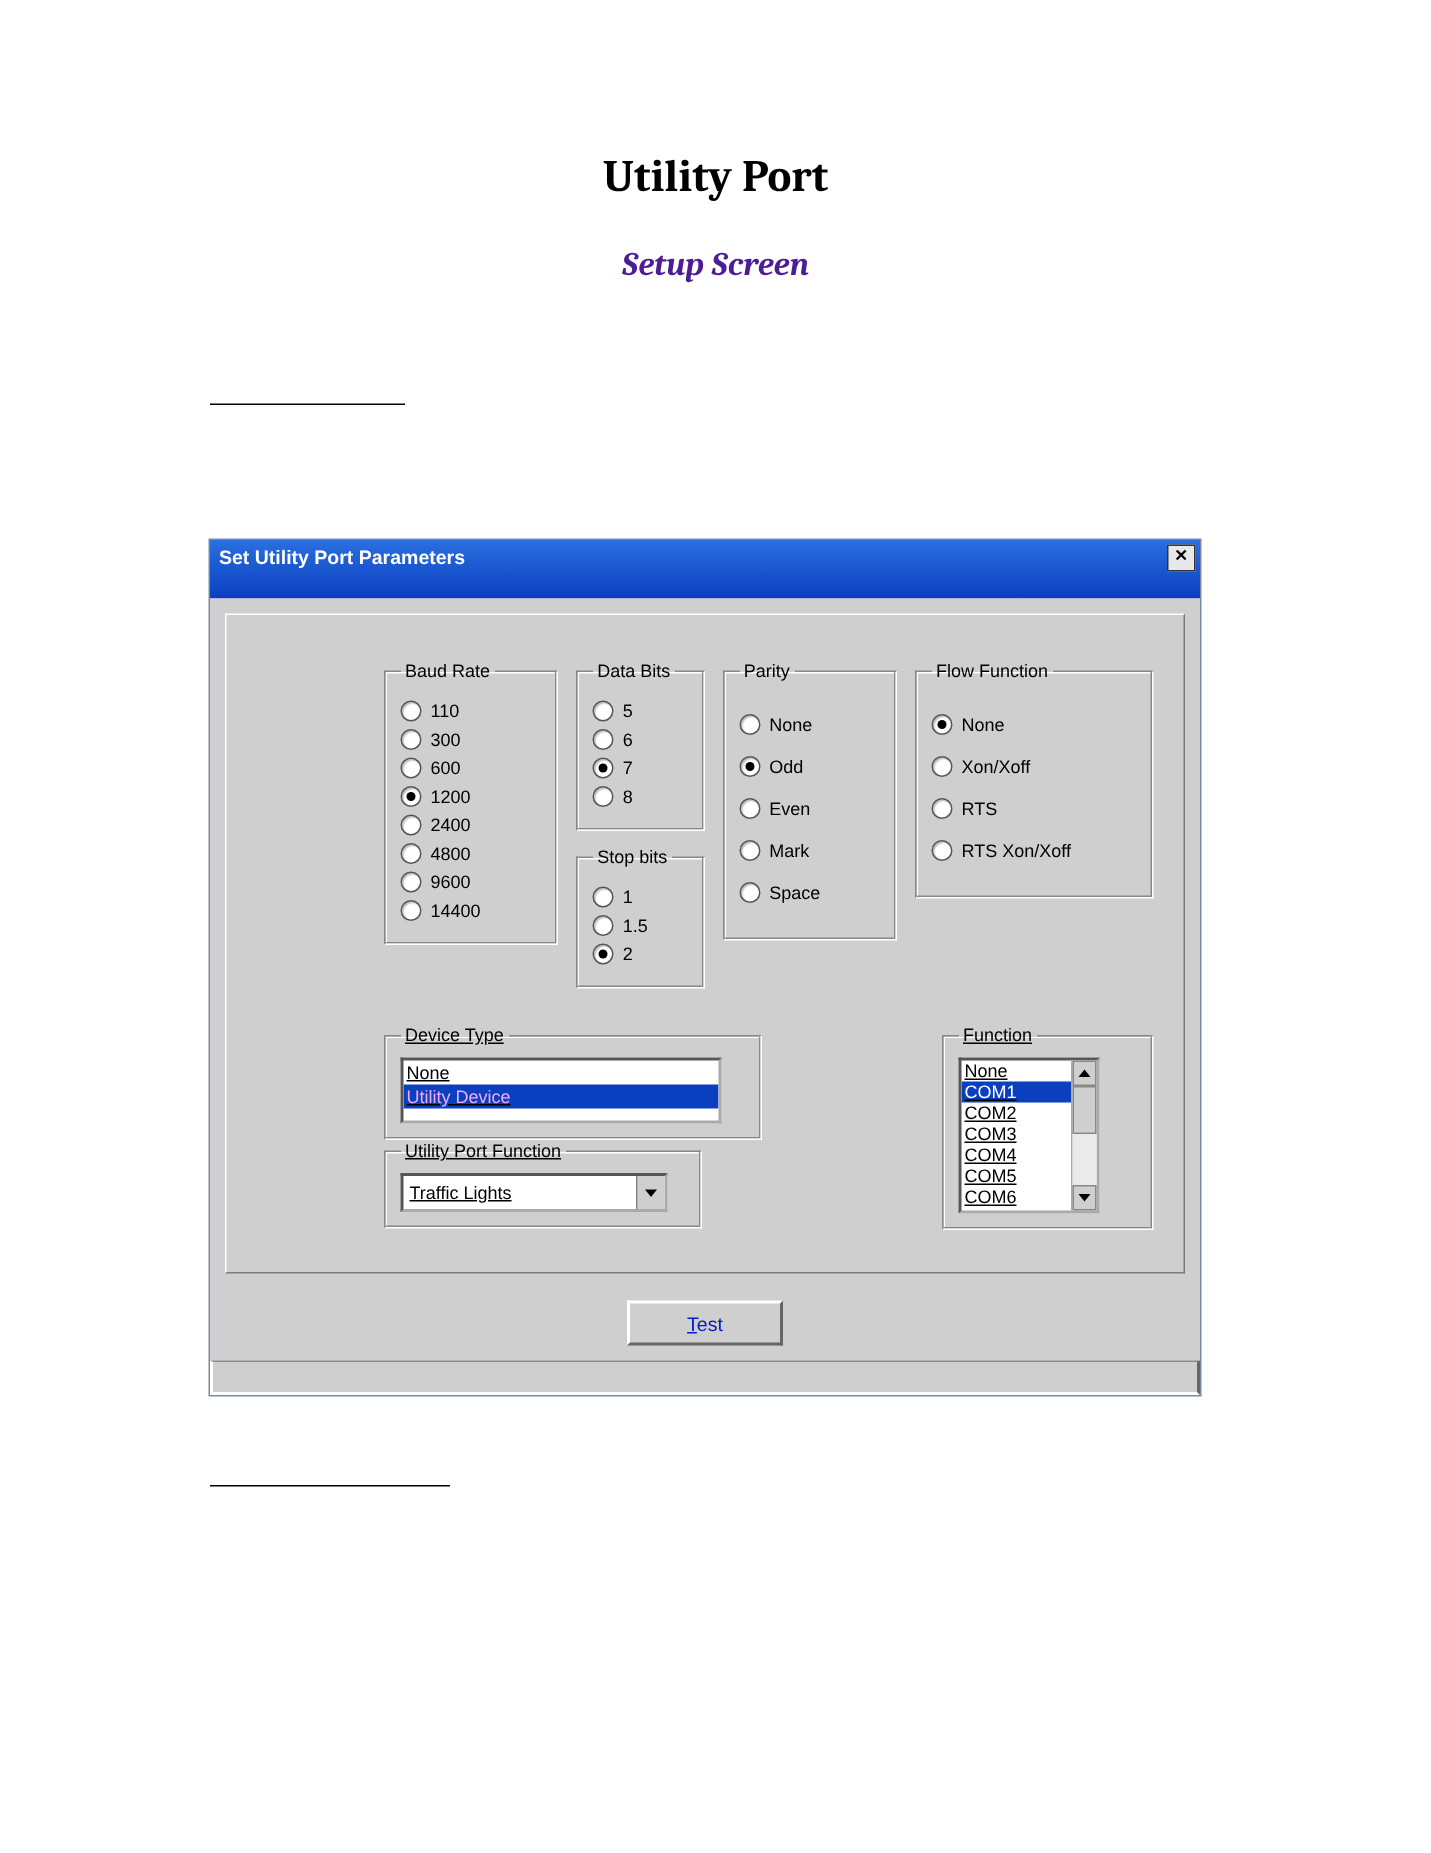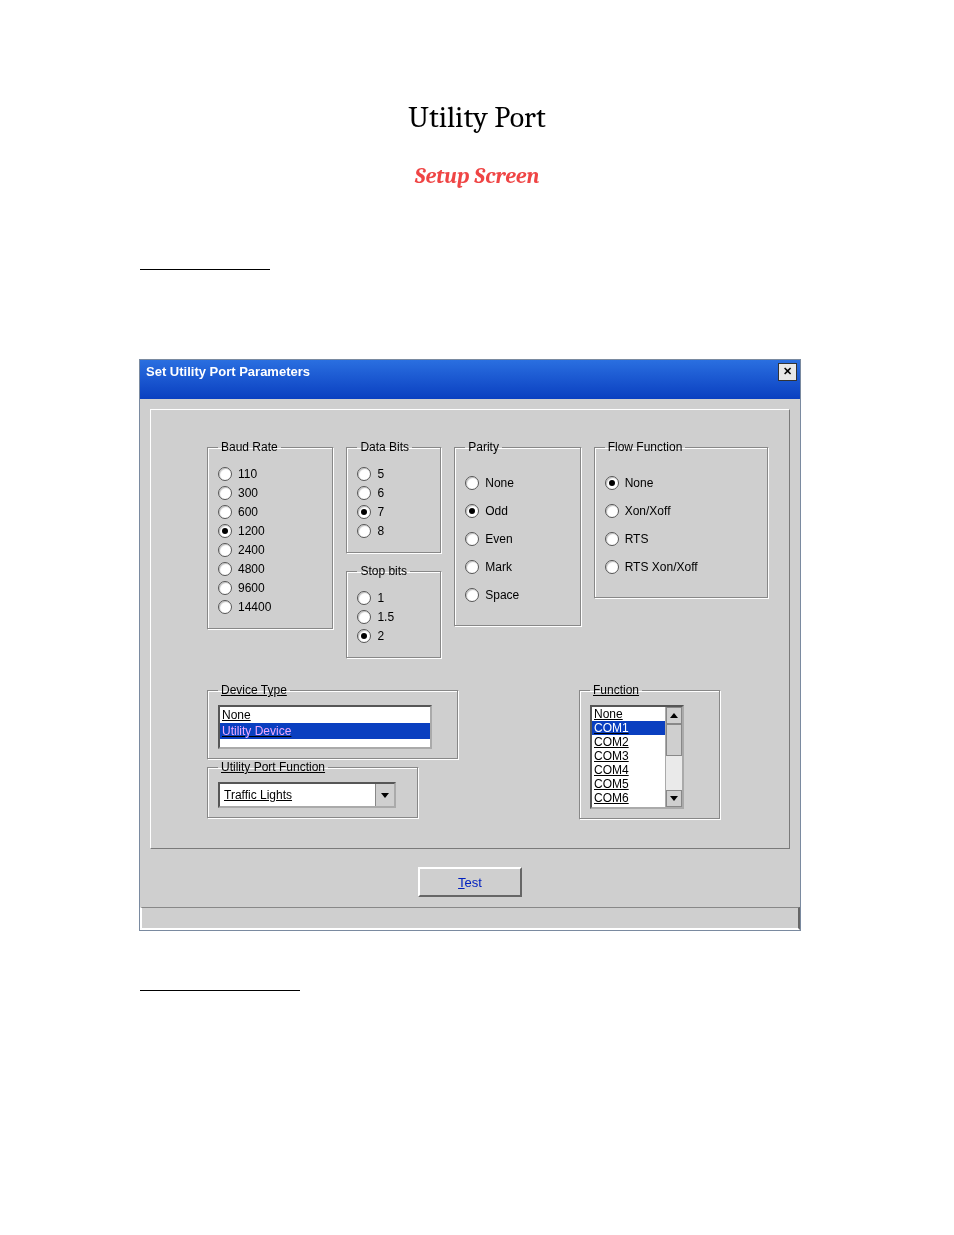--- a/index.html
+++ b/index.html
@@ -9,34 +9,34 @@
     font-family: "Times New Roman", serif;
     width: 954px;
   }
   .page {
     width: 954px;
     padding: 100px 0 80px 0;
     box-sizing: border-box;
   }
   h1.title {
     font-family: "Cambria", "Times New Roman", serif;
-    font-weight: 400;
+    font-weight: 700;
     font-size: 30px;
     text-align: center;
     margin: 0 0 28px 0;
     color: #000;
   }
   h2.subtitle {
     font-family: "Cambria", "Times New Roman", serif;
     font-weight: 700;
     font-style: italic;
     font-size: 22px;
     text-align: center;
     margin: 0 0 80px 0;
-    color: #ef4444;
+    color: #4c1d95;
   }
   .hr-short {
     width: 130px;
     margin: 0 0 0 140px;
     border: none;
     border-top: 1.5px solid #000;
   }
   .hr-short2 {
     width: 160px;
     margin: 60px 0 0 140px;
@@ -81,21 +81,21 @@
   .dialog-body {
     background: #cfcfcf;
     padding: 10px;
   }
   .inner-panel {
     background: #cfcfcf;
     border-top: 1px solid #fff;
     border-left: 1px solid #fff;
     border-right: 1px solid #7a7a7a;
     border-bottom: 1px solid #7a7a7a;
-    padding: 30px 20px 28px 56px;
+    padding: 30px 20px 28px 105px;
     position: relative;
   }
   .row1 {
     display: flex;
     gap: 12px;
     align-items: flex-start;
   }
   .row2 {
     display: flex;
     gap: 120px;

